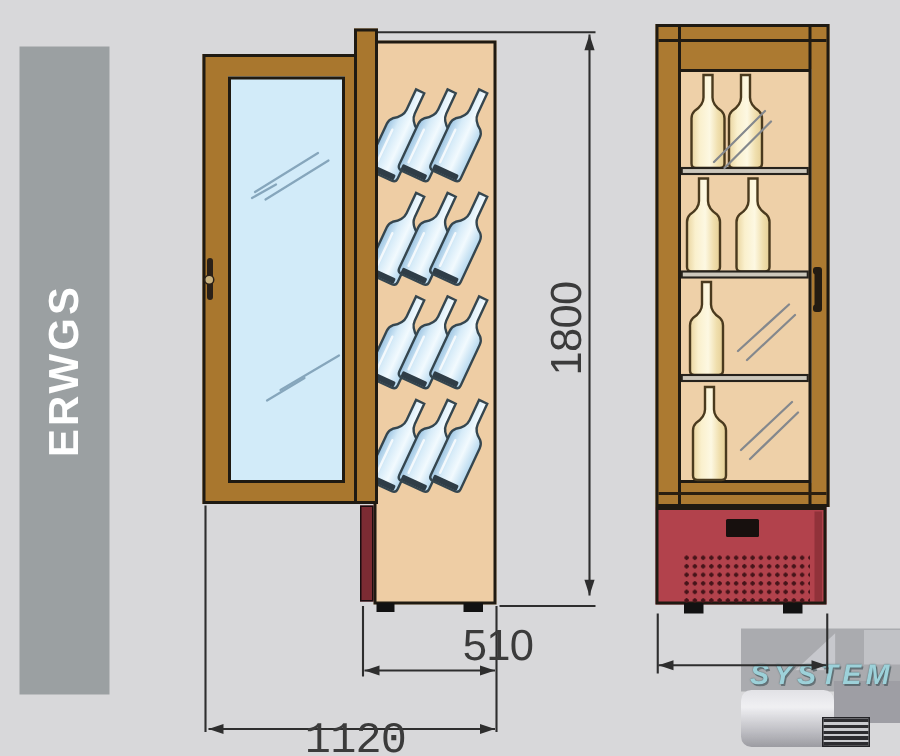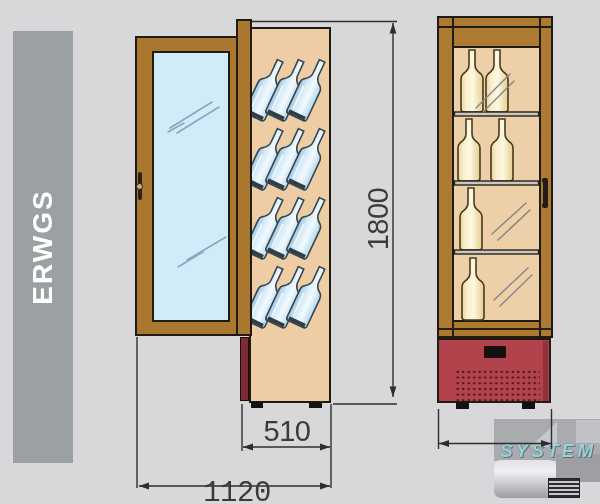--- a/index.html
+++ b/index.html
@@ -41,21 +41,21 @@
   .vent{left:15px;top:28px;width:86px;height:34px;
     background-image:radial-gradient(circle,#461419 1.3px, transparent 1.5px);
     background-size:5.5px 5.7px;background-position:1px 1px;}
   .foot.fv1{left:456px;top:402px;width:13px;height:7px;}
   .foot.fv2{left:522px;top:402px;width:13px;height:7px;}
 
   
   .dim-svg{left:0;top:0;width:600px;height:504px;z-index:10;pointer-events:none;}
   .dim-text{position:absolute;color:#3b3b3b;font-size:29px;line-height:30px;text-align:center;z-index:11;letter-spacing:-0.5px;}
   .t1800{left:333px;top:204px;width:90px;height:30px;transform:rotate(-90deg);}
-  .t510{left:242px;top:416px;width:90px;height:30px;}
+  .t510{left:242px;top:416px;width:90px;height:30px;padding-left:45px;}
   .t1120{left:178px;top:479px;width:118px;height:30px;font-family:Liberation Mono, monospace;}
   .t610{left:443px;top:413px;width:98px;height:30px;}
 
   
   .wm{left:492px;top:416px;width:110px;height:86px;z-index:5;opacity:0.92;pointer-events:none;}
   .wm-base{left:2px;top:3px;width:108px;height:42px;background:rgba(125,127,133,0.55);}
   .wm-tri{left:38px;top:6px;width:27px;height:25px;background:#c9cacf;
     clip-path:polygon(0% 100%, 100% 100%, 100% 0%);opacity:.9;}
   .wm-blk-tr{left:84px;top:4px;width:26px;height:23px;background:#c2c3c8;opacity:.9;}
   .wm-text{left:2px;top:24px;width:108px;text-align:center;color:rgba(158,216,224,0.95);

